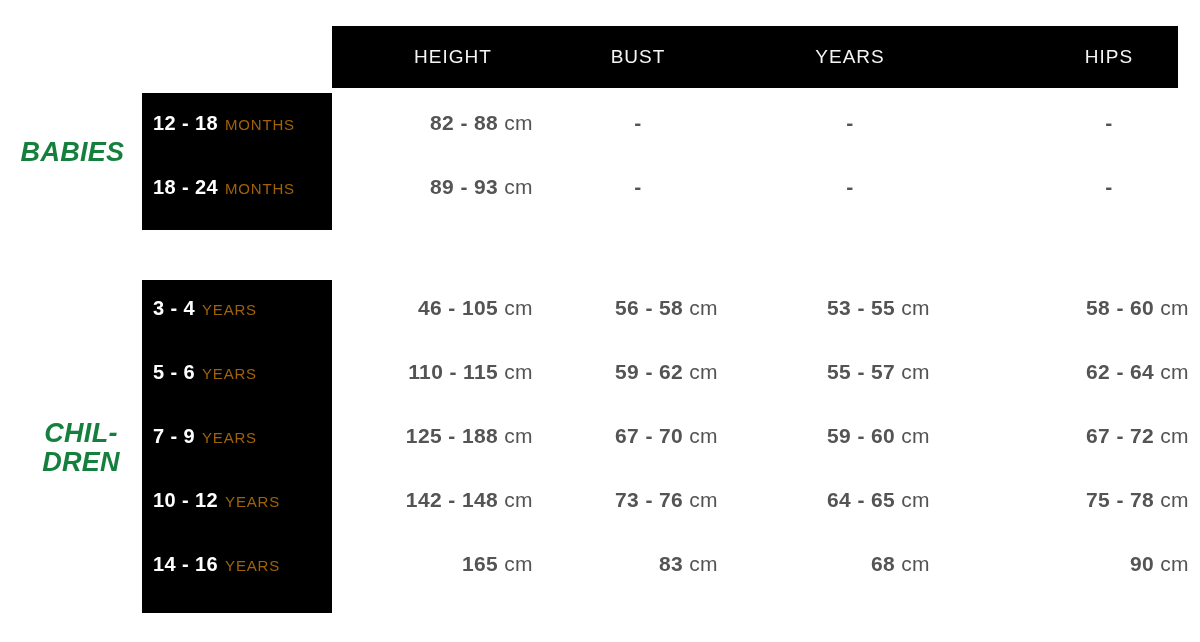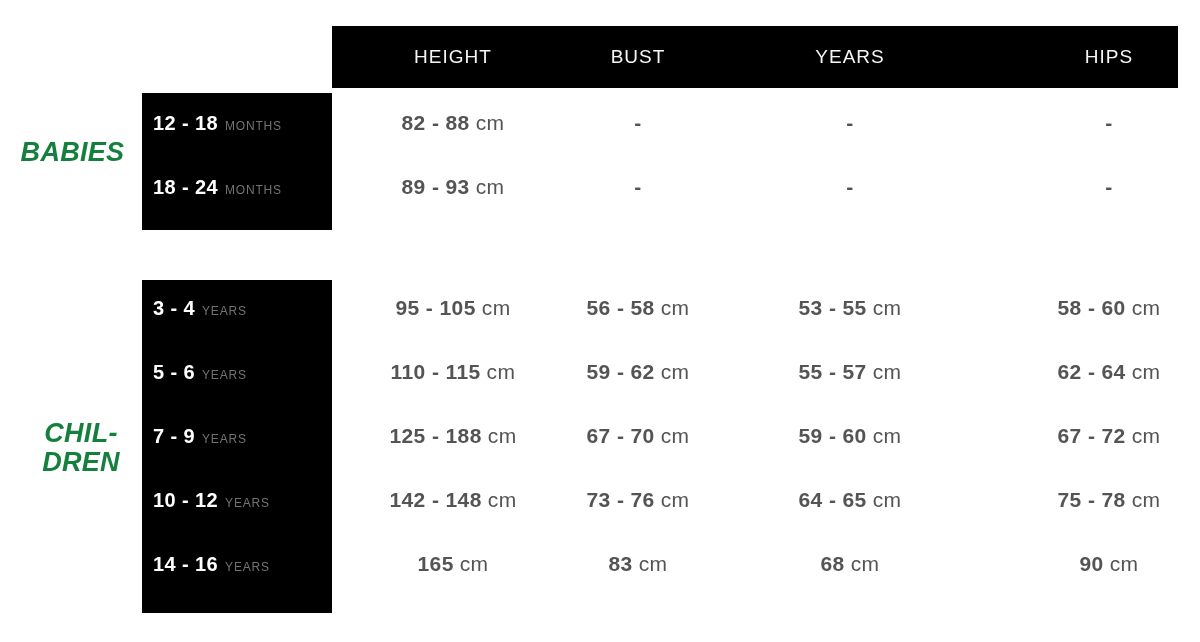--- a/index.html
+++ b/index.html
@@ -19,33 +19,33 @@
   .hcell{
     position:absolute;top:26px;width:160px;height:62px;line-height:62px;
     text-align:center;color:#f5f5f5;font-size:19px;letter-spacing:1px;font-weight:400;
   }
 
   
   .r0{top:108px;} .r1{top:172px;} .r2{top:293px;} .r3{top:357px;} .r4{top:421px;} .r5{top:485px;} .r6{top:549px;}
 
   .cell{
     position:absolute;width:160px;height:30px;line-height:30px;
-    text-align:center;color:#545456;font-size:21px;letter-spacing:0.4px;white-space:nowrap;
+    text-align:right;color:#545456;font-size:21px;letter-spacing:0.4px;white-space:nowrap;
   }
   .cell .v{font-weight:700;}
   .cell .u{font-weight:400;margin-left:6px;}
   .cell.dash{text-align:center;font-weight:700;}
   .cell.dash .u{margin-left:0;}
 
   .age-row{
     position:absolute;left:153px;width:175px;height:30px;line-height:30px;
     color:#ffffff;white-space:nowrap;
   }
   .age-row .age-num{font-weight:700;font-size:20px;letter-spacing:0.4px;}
-  .age-row .age-unit{font-weight:400;font-size:12px;letter-spacing:0.8px;color:#737373;margin-left:7px;text-align:center;}
+  .age-row .age-unit{font-weight:400;font-size:15px;letter-spacing:0.8px;color:#a16207;margin-left:7px;text-align:center;}
 
   .section-title{
     position:absolute;left:0;width:145px;text-align:center;
     color:#15803d;font-weight:700;font-style:italic;
     font-size:27px;line-height:29px;letter-spacing:0.3px;
   }
   #babies-title{top:138px;}
   #children-title{top:419px;width:162px;}
 </style>
 </head>
@@ -113,21 +113,21 @@
     <span class="v">-</span><span class="u"></span>
   </div>
   <div class="cell dash r1 col2">
     <span class="v">-</span><span class="u"></span>
   </div>
   <div class="cell dash r1 col3">
     <span class="v">-</span><span class="u"></span>
   </div>
 
   <div class="cell r2 col0">
-    <span class="v">95 - 105</span><span class="u">cm</span>
+    <span class="v">46 - 105</span><span class="u">cm</span>
   </div>
   <div class="cell r2 col1">
     <span class="v">56 - 58</span><span class="u">cm</span>
   </div>
   <div class="cell r2 col2">
     <span class="v">53 - 55</span><span class="u">cm</span>
   </div>
   <div class="cell r2 col3">
     <span class="v">58 - 60</span><span class="u">cm</span>
   </div>

